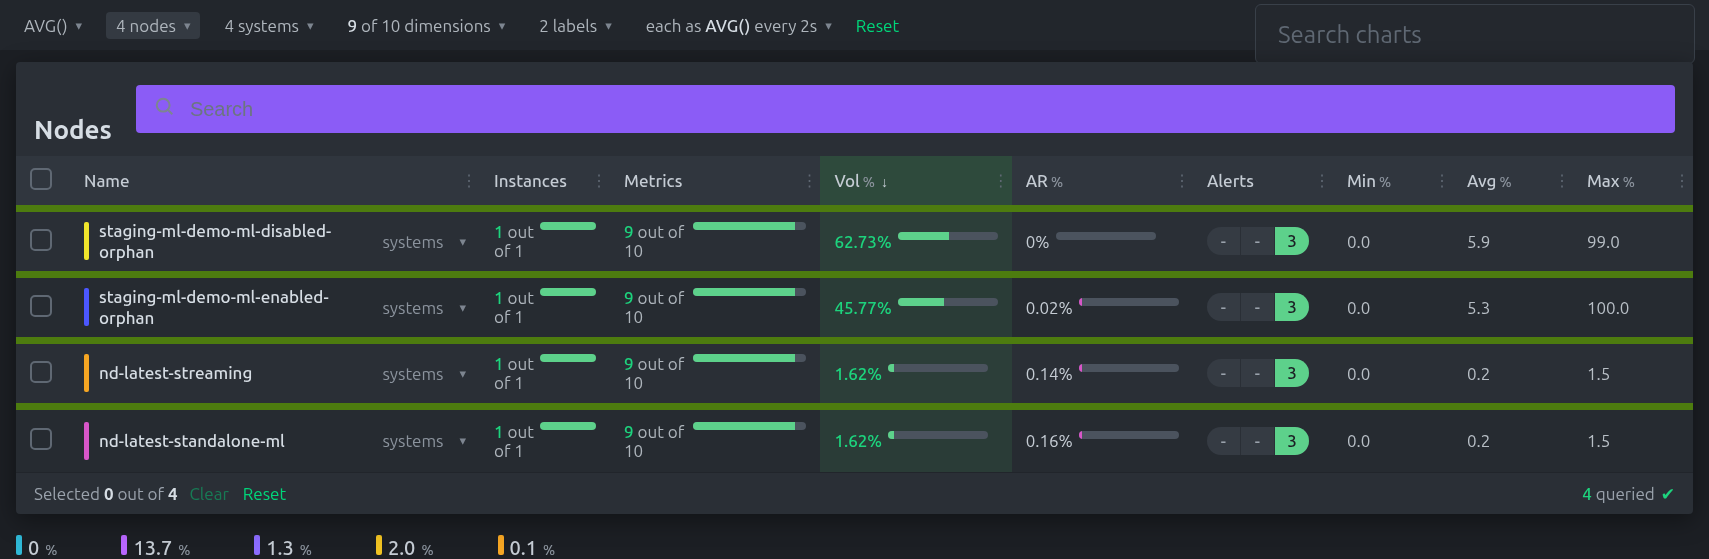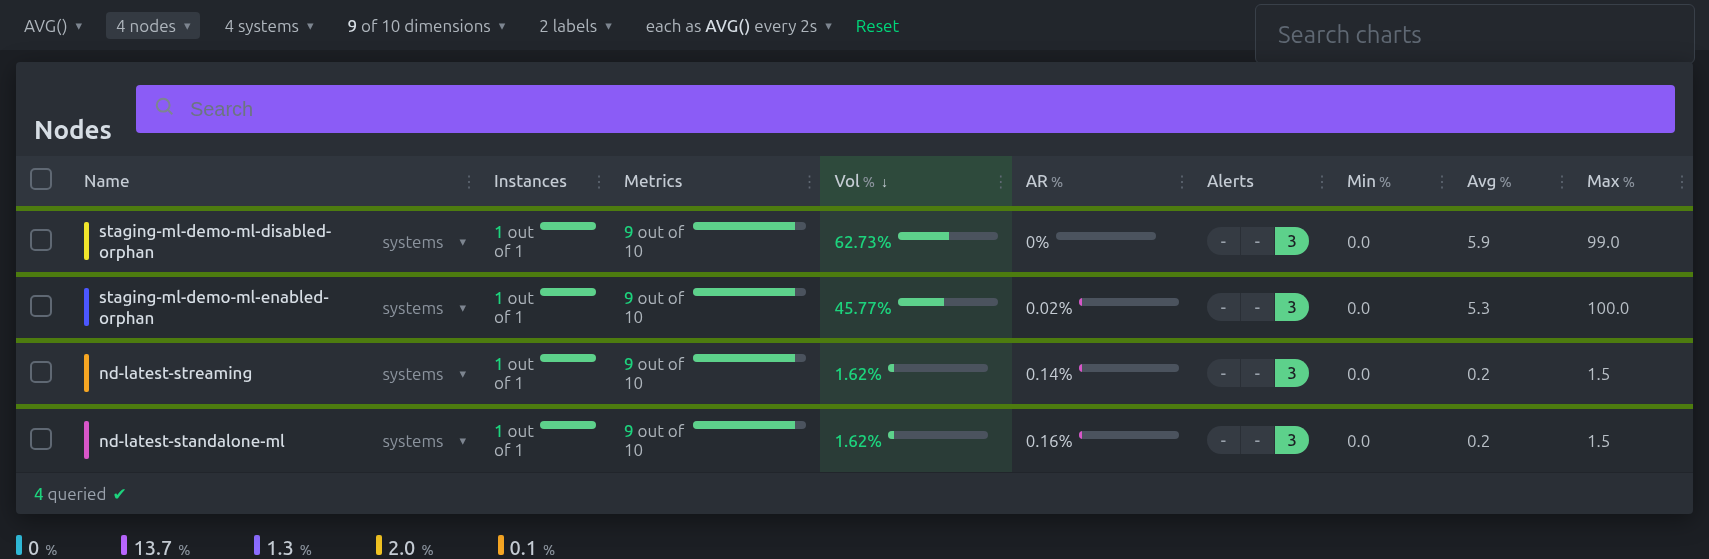--- a/index.html
+++ b/index.html
@@ -68,21 +68,21 @@
   .grid thead th {
     height: 52px; background: #30363e;
     color: #c5ccd4; font-weight: 500; font-size: 17px;
     position: relative;
   }
   .grid thead th .dots {
     position: absolute; right: 6px; top: 50%; transform: translateY(-50%);
     color: #5f6873; font-size: 16px; letter-spacing: -3px;
   }
   .grid thead th.sorted { background: #2e4a3c; }
-  .grid tbody tr { height: 66px; border-top: 5px solid #4d7c0f; }
+  .grid tbody tr { height: 66px; border-top: 7px solid #4d7c0f; }
   .grid tbody tr:nth-child(even) { background: #262b31; }
   .chkcell { width: 54px; text-align: center; }
   .chk {
     width: 22px; height: 22px; border: 2px solid #5f6873;
     border-radius: 5px; display: inline-block;
   }
   .namecell { width: 410px; }
   .namewrap {
     display: flex; align-items: center; gap: 10px;
   }
@@ -439,16 +439,21 @@
     </span></td>
     <td>0.0</td>
     <td>0.2</td>
     <td>1.5</td>
   </tr>
       </tbody>
   </table>
 
   <div class="footer">
     <div>
+      <span>Selected </span><b style="color:#d6dde4">0</b><span> out of </span><b style="color:#d6dde4">4</b>
+      <span class="clear">Clear</span>
+      <span class="freset">Reset</span>
+    </div>
+    <div>
       <span class="qcount">4</span><span> queried</span><span class="chk2">✔</span>
     </div>
   </div>
 </div>
 
 </body></html>

